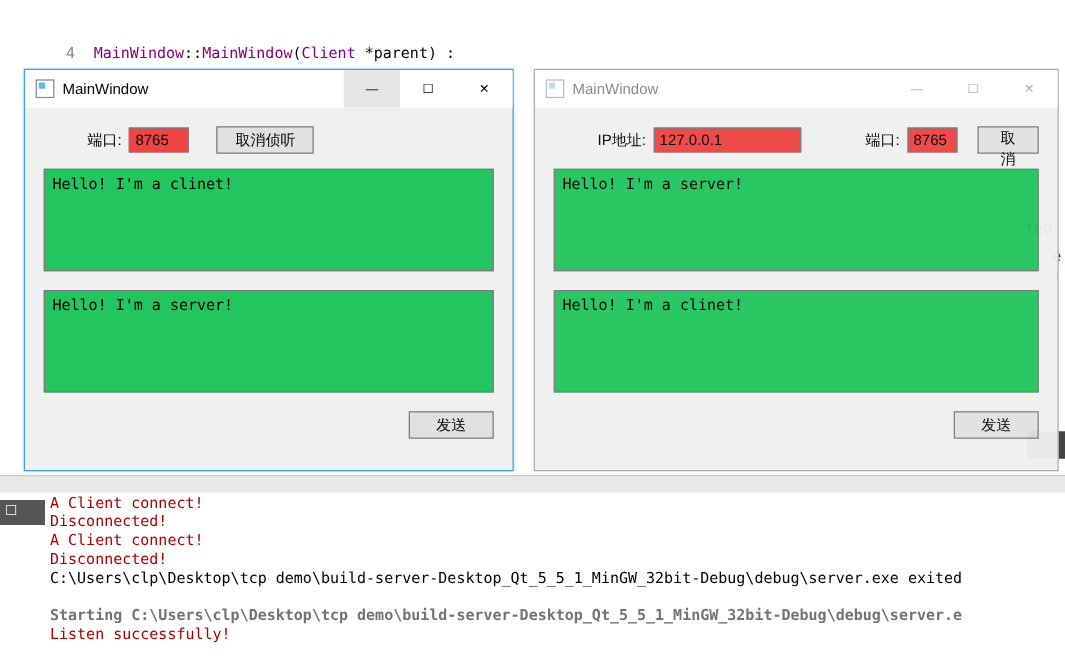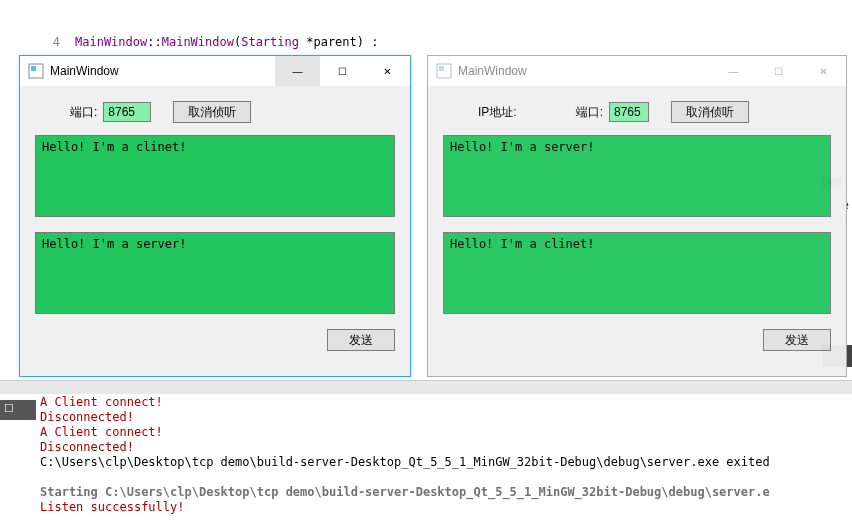--- a/index.html
+++ b/index.html
@@ -57,21 +57,21 @@
     }
     .win-btn.active { background: #e5e5e5; }
     .window.inactive .win-btn { color: #aaa; }
     .content {
       padding: 15px;
     }
     .row { display: flex; align-items: center; gap: 6px; margin-bottom: 12px; }
     .label { font-size: 12px; white-space: nowrap; margin-left: 35px; }
     .input {
       border: 1px solid #7a7a7a;
-      background: #86efac;
+      background: #ef4444;
       height: 20px;
       padding: 1px 4px;
       font-size: 12px;
       font-family: inherit;
     }
     .btn {
       border: 1px solid #7a7a7a;
       background: #e1e1e1;
       height: 22px;
       padding: 0 14px;
@@ -153,21 +153,21 @@
       position: absolute;
       font-family: Consolas, monospace;
       font-size: 12px;
       color: #000;
     }
   </style>
 </head>
 <body>
 
 <div class="code-bg">
-  <div class="line"><span class="gutter">4</span><span class="code"><span class="type">MainWindow</span>::<span class="type">MainWindow</span>(<span class="type">Starting</span> *parent) :</span></div>
+  <div class="line"><span class="gutter">4</span><span class="code"><span class="type">MainWindow</span>::<span class="type">MainWindow</span>(<span class="type">Client</span> *parent) :</span></div>
   <div class="line"><span class="gutter">5</span><span class="code">    <span class="type">QMainWindow</span>(parent),</span></div>
   <div class="line"><span class="gutter">6 ▾</span><span class="code">    ui(<span class="new">new</span> <span class="type">Ui</span>::<span class="type">MainWindow</span>)</span></div>
 </div>
 
 <div class="code-frag" style="right:10px; top:175px;">ted</div>
 <div class="code-frag" style="right:3px; top:198px; color:#800000;">e</div>
 <div class="code-frag" style="right:3px; top:214px;">)</div>
 
 <div class="dark-strip"></div>
 <div class="watermark"></div>
@@ -213,20 +213,21 @@
     <span class="title">MainWindow</span>
     <div class="win-btns">
       <div class="win-btn">—</div>
       <div class="win-btn">☐</div>
       <div class="win-btn">✕</div>
     </div>
   </div>
   <div class="content">
     <div class="row">
       <span class="label">IP地址:</span>
+      <input class="input" style="width: 118px;" value="127.0.0.1">
       <span style="width:12px;"></span>
       <span class="label">端口:</span>
       <input class="input" style="width: 40px;" value="8765">
       <span style="width:10px;"></span>
       <button class="btn">取消侦听</button>
     </div>
     <textarea class="textbox" style="height: 82px;">Hello! I'm a server!</textarea>
     <textarea class="textbox" style="height: 82px;">Hello! I'm a clinet!</textarea>
     <div class="send-row">
       <button class="btn" style="width:68px;">发送</button>

